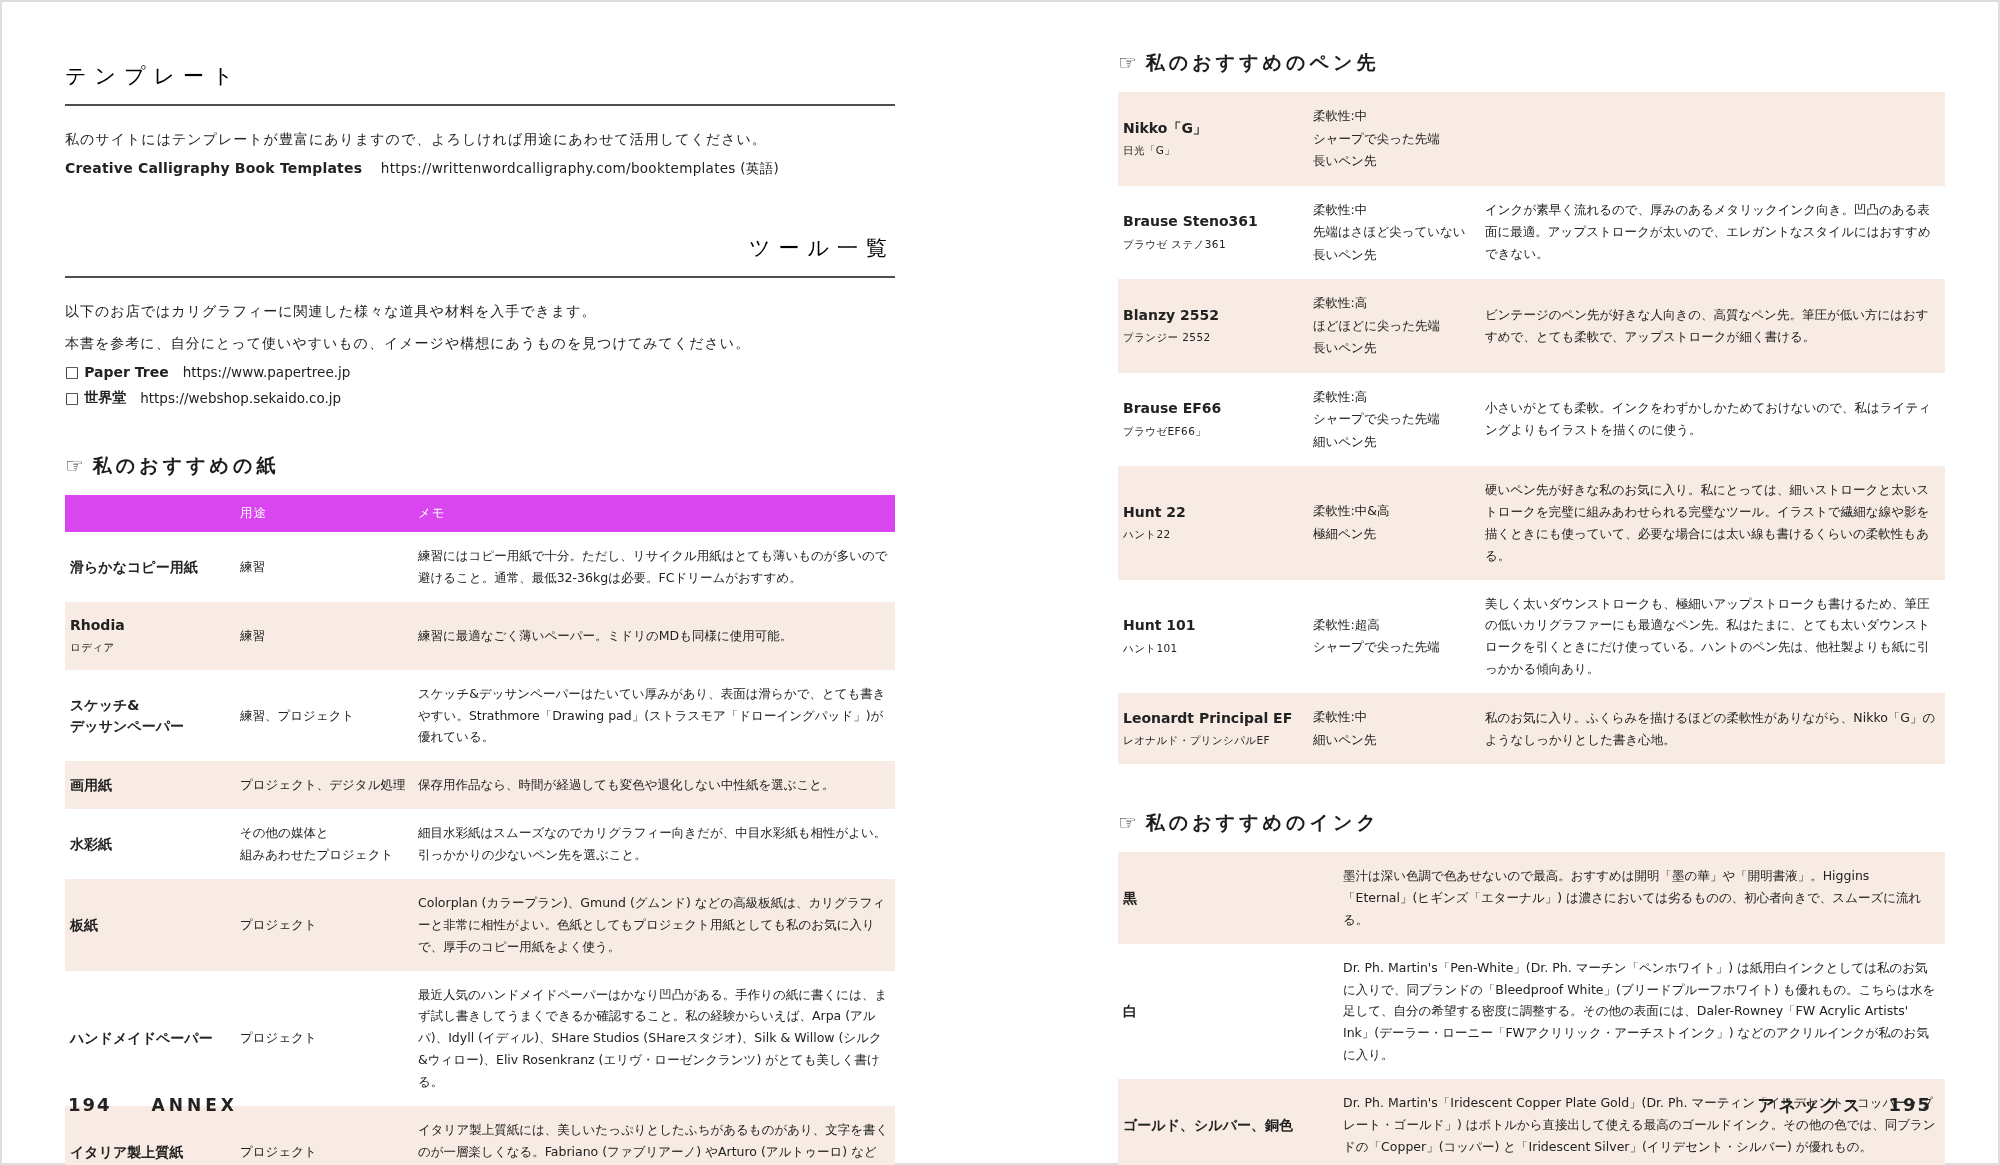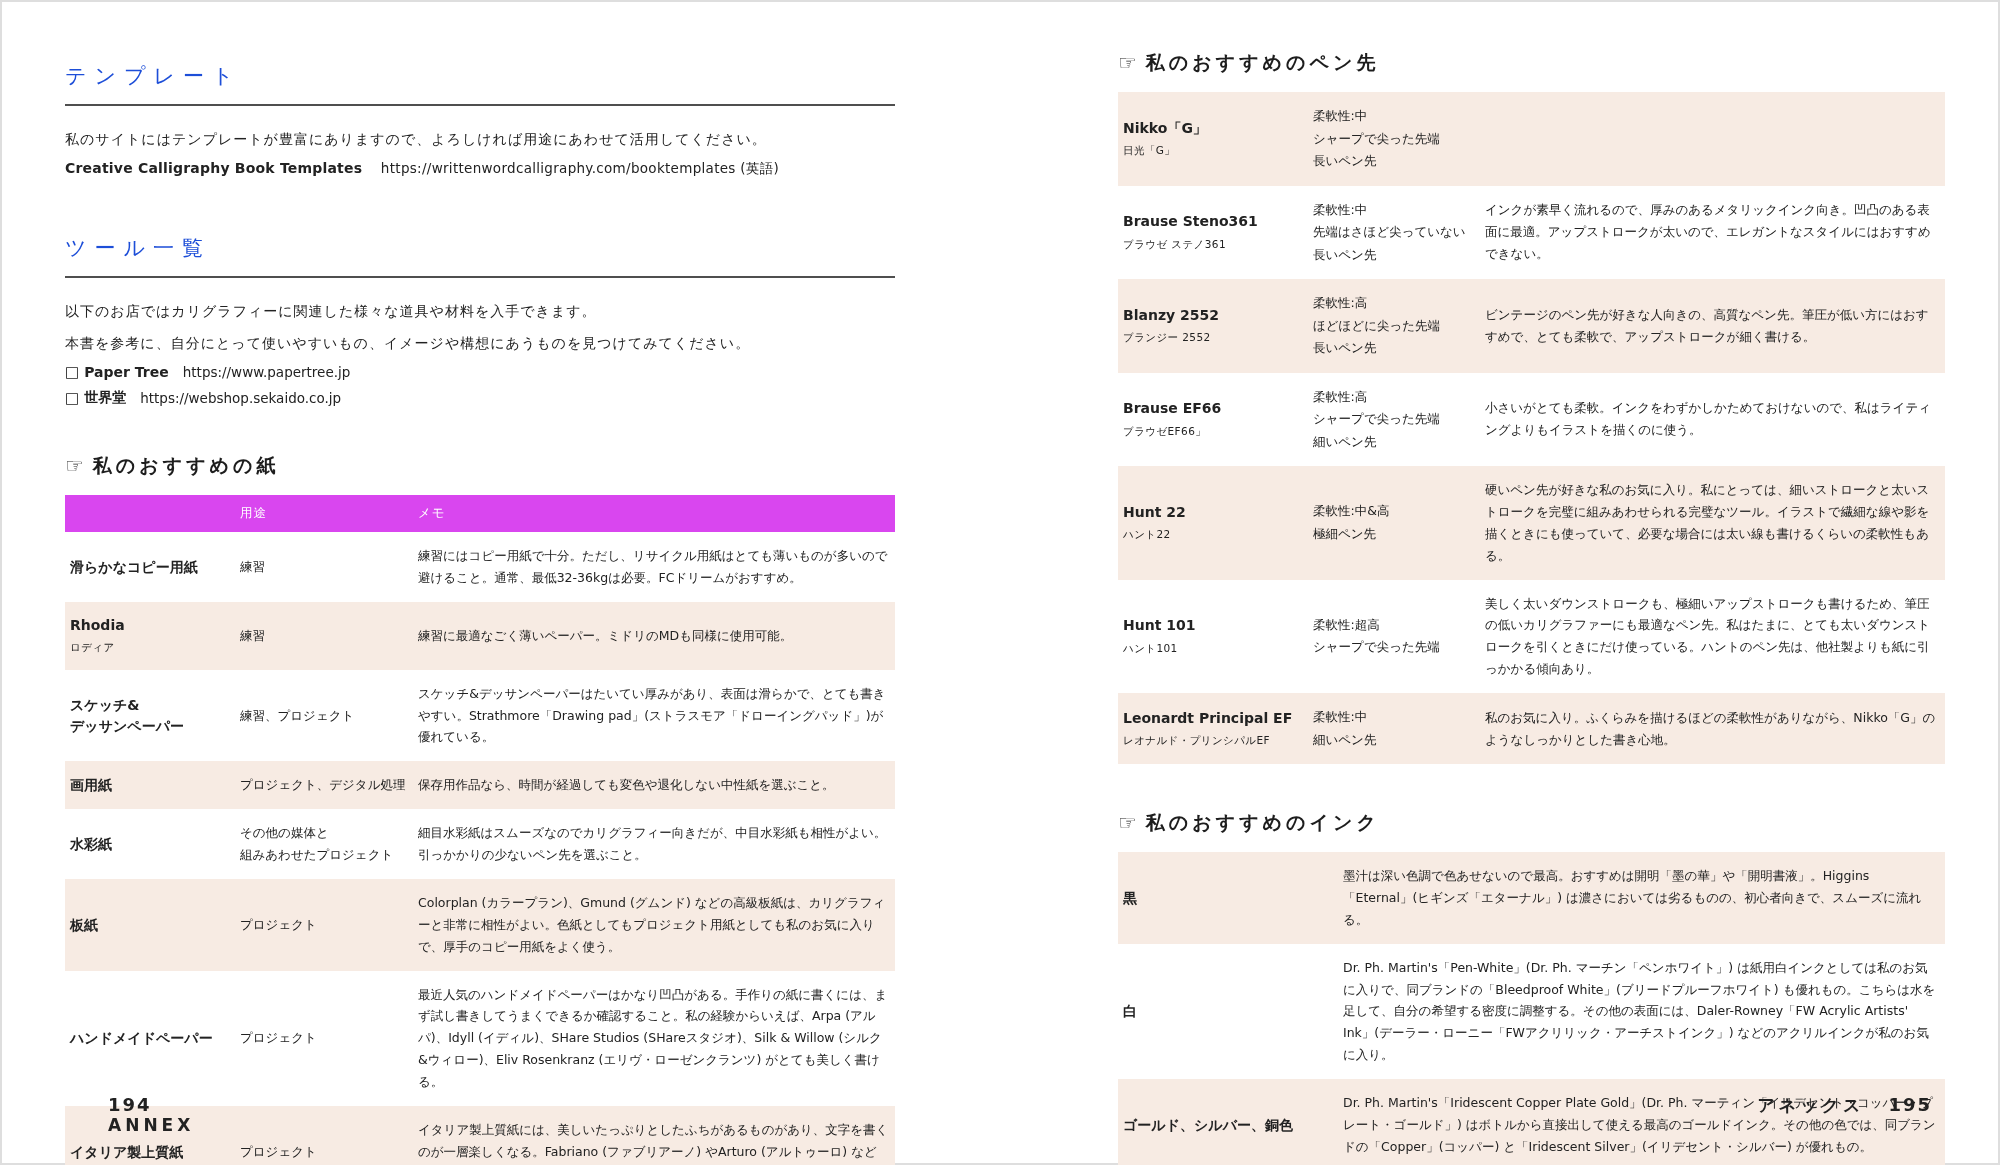--- a/index.html
+++ b/index.html
@@ -8,23 +8,23 @@
     font-family:"DejaVu Sans","Liberation Sans",sans-serif;color:#222;
     box-shadow:inset 0 0 0 2px #dedede;overflow:hidden;
   }
   .page{position:absolute;top:0;}
   .page-left{left:65px;width:830px;}
   .page-right{left:1118px;width:827px;}
 
   
   .rule-heading{
     margin:62px 0 22px 0;font-size:21px;font-weight:normal;letter-spacing:8px;
-    padding-bottom:14px;border-bottom:2px solid #4f4f4f;color:#1d4ed8;
+    padding-bottom:14px;border-bottom:2px solid #4f4f4f;color:#000000;
   }
-  .rule-heading.second{margin-top:56px;}
+  .rule-heading.second{margin-top:56px;text-align:right;}
 
   .para{font-size:14px;letter-spacing:1px;line-height:1.65;margin:0 0 9px 0;}
   .linkline{font-size:13.5px;margin:4px 0 0 0;letter-spacing:0.3px;}
   .linkline b{font-size:14px;letter-spacing:0.2px;margin-right:14px;}
   .shopline{font-size:13.5px;margin:9px 0 0 0;display:flex;align-items:center;}
   .shopline .box{font-size:15px;margin-right:5px;line-height:1;}
   .shopline b{font-size:14px;margin-right:14px;}
 
   .sub-heading{
     font-size:19px;font-weight:bold;letter-spacing:4px;margin:46px 0 16px 0;
@@ -55,21 +55,21 @@
   .n-name{width:195px;padding:0 12px 0 5px;}
   .n-flex{width:172px;padding-right:10px;white-space:pre-line;line-height:1.8;}
   .n-memo{flex:1;padding-right:6px;white-space:pre-line;}
 
   
   .i-name{width:225px;padding:0 12px 0 5px;}
   .i-memo{flex:1;padding-right:7px;white-space:pre-line;}
 
   
   .footer{position:absolute;top:1094px;display:flex;align-items:baseline;}
-  .footer-left{left:68px;flex-direction:column;}
+  .footer-left{left:68px;}
   .footer-right{right:68px;}
   .pagenum{font-size:18px;font-weight:bold;letter-spacing:2px;}
   .foot-label{font-size:17px;letter-spacing:4px;font-weight:bold;}
   .footer-left .foot-label{margin-left:40px;}
   .footer-right .foot-label{margin-right:24px;}
 </style>
 </head>
 <body>
 
 <div class="page page-left">

